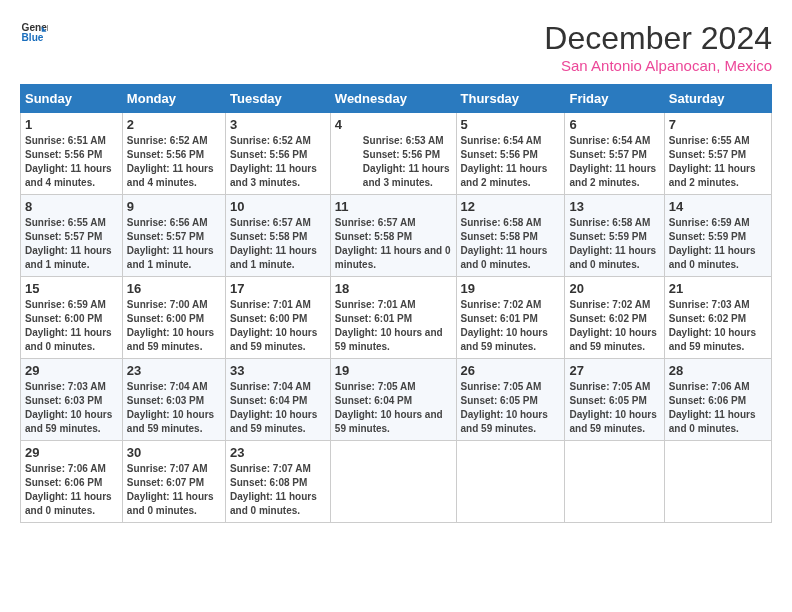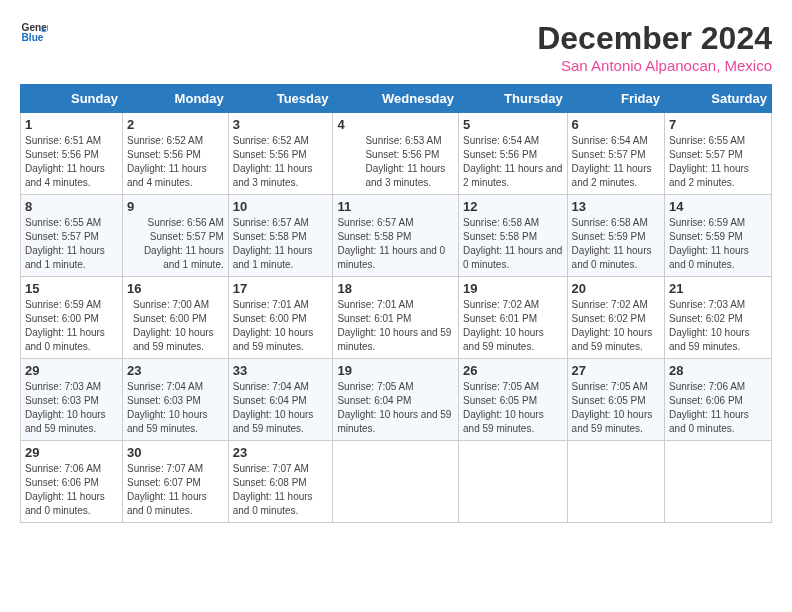--- a/index.html
+++ b/index.html
@@ -23,37 +23,37 @@
     }
     .logo-icon {
       width: 28px;
       height: 28px;
     }
     .title-area {
       text-align: right;
     }
     .main-title {
       font-size: 32px;
-      font-weight: bold;
+      font-weight: normal;
       color: #333;
     }
     .sub-title {
       font-size: 15px;
       color: #ec4899;
     }
     table {
       width: 100%;
       border-collapse: collapse;
       font-size: 11px;
     }
     thead tr th {
       background: #2a7abf;
       color: #fff;
       padding: 6px 4px;
-      text-align: right;
+      text-align: left;
       font-size: 13px;
       font-weight: bold;
       border: 1px solid #2a7abf;
     }
     tbody tr td {
       border: 1px solid #ccc;
       padding: 4px;
       vertical-align: top;
       background: #fff;
       min-height: 70px;
@@ -65,20 +65,21 @@
       font-size: 13px;
       font-weight: bold;
       color: #333;
       display: block;
       margin-bottom: 2px;
     }
     .day-info {
       font-size: 10px;
       color: #444;
       line-height: 1.4;
+      font-weight: bold;
     }
     .empty-cell {
       background: #fff !important;
     }
   </style>
 </head>
 <body>
 
 <div class="header-area">
   <div class="logo">
@@ -153,21 +154,21 @@
       </tr>
       <tr>
         <td>
           <span class="day-num">8</span>
           <div class="day-info" style="white-space: pre-line;">Sunrise: 6:55 AM
 Sunset: 5:57 PM
 Daylight: 11 hours and 1 minute.</div>
         </td>
         <td>
           <span class="day-num">9</span>
-          <div class="day-info" style="white-space: pre-line; text-align: right;">Sunrise: 6:56 AM
+          <div class="day-info" style="white-space: pre-line;">Sunrise: 6:56 AM
 Sunset: 5:57 PM
 Daylight: 11 hours and 1 minute.</div>
         </td>
         <td>
           <span class="day-num">10</span>
           <div class="day-info" style="white-space: pre-line;">Sunrise: 6:57 AM
 Sunset: 5:58 PM
 Daylight: 11 hours and 1 minute.</div>
         </td>
         <td>
@@ -197,21 +198,21 @@
       </tr>
       <tr>
         <td>
           <span class="day-num">15</span>
           <div class="day-info" style="white-space: pre-line;">Sunrise: 6:59 AM
 Sunset: 6:00 PM
 Daylight: 11 hours and 0 minutes.</div>
         </td>
         <td>
           <span class="day-num">16</span>
-          <div class="day-info" style="white-space: pre-line; margin-left: 6px;">Sunrise: 7:00 AM
+          <div class="day-info" style="white-space: pre-line;">Sunrise: 7:00 AM
 Sunset: 6:00 PM
 Daylight: 10 hours and 59 minutes.</div>
         </td>
         <td>
           <span class="day-num">17</span>
           <div class="day-info" style="white-space: pre-line;">Sunrise: 7:01 AM
 Sunset: 6:00 PM
 Daylight: 10 hours and 59 minutes.</div>
         </td>
         <td>

